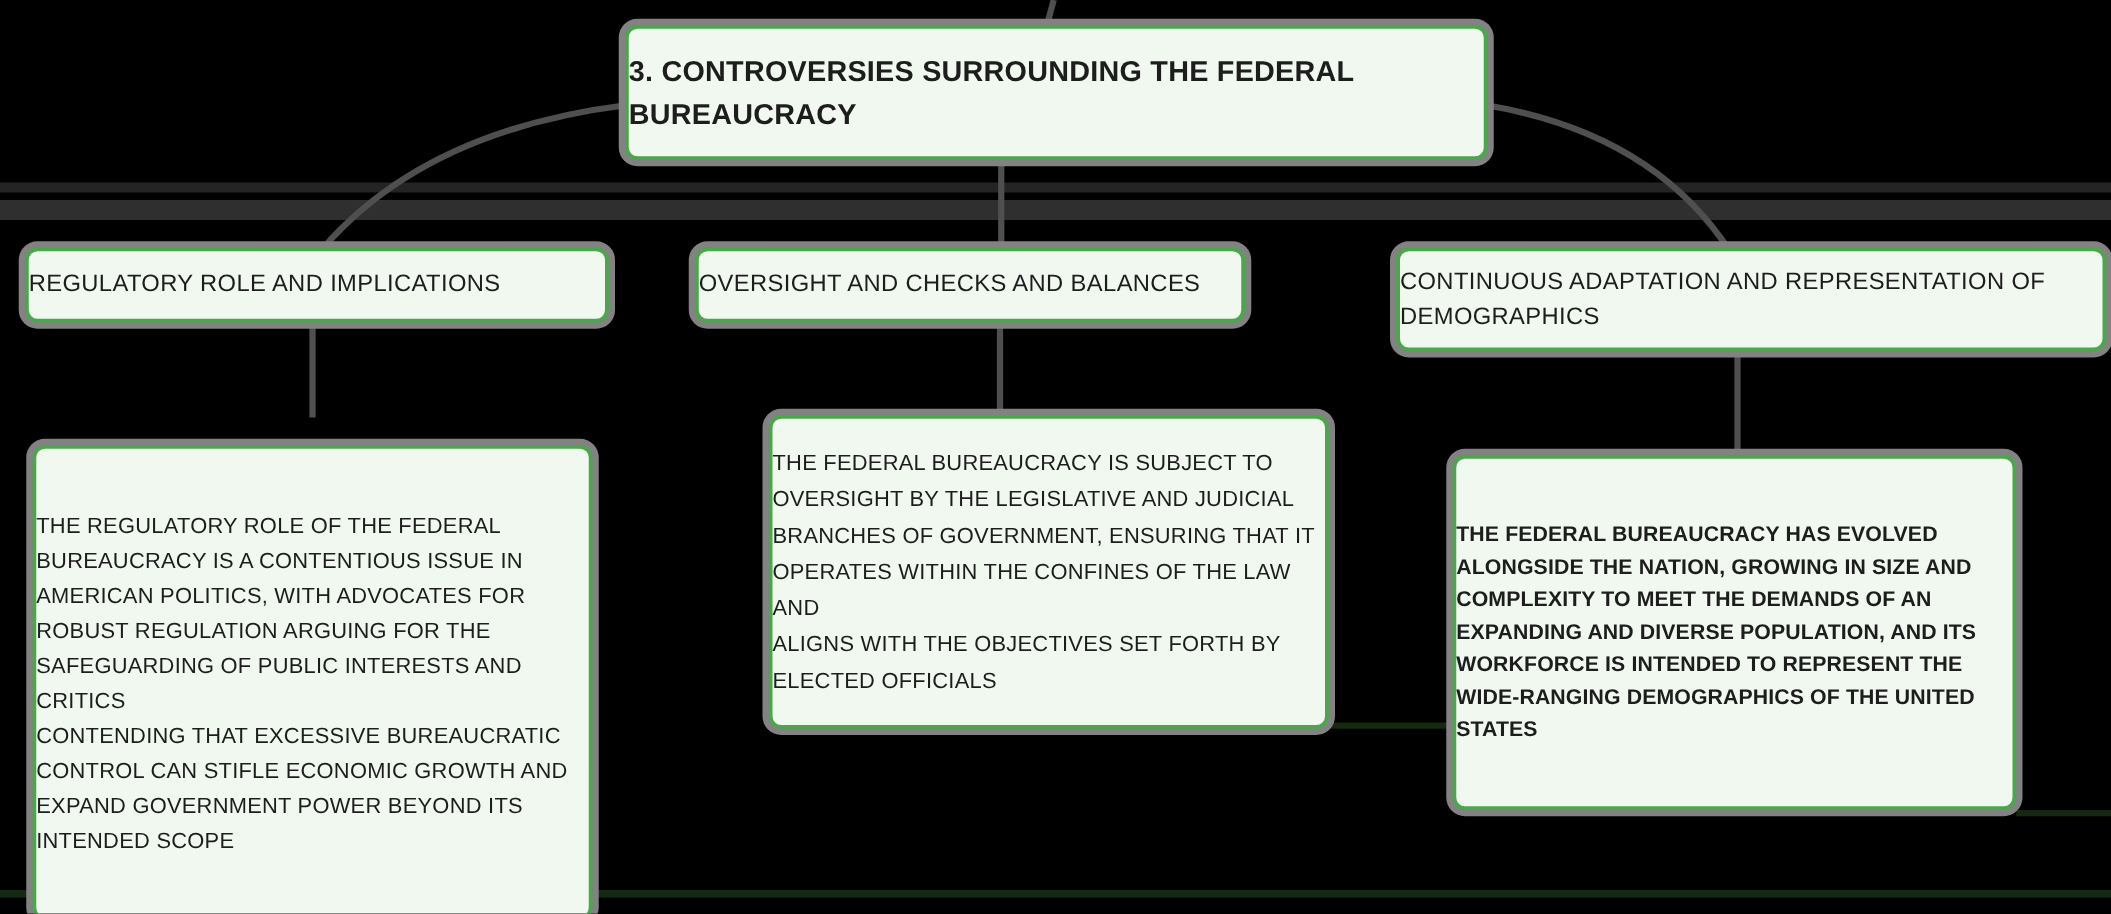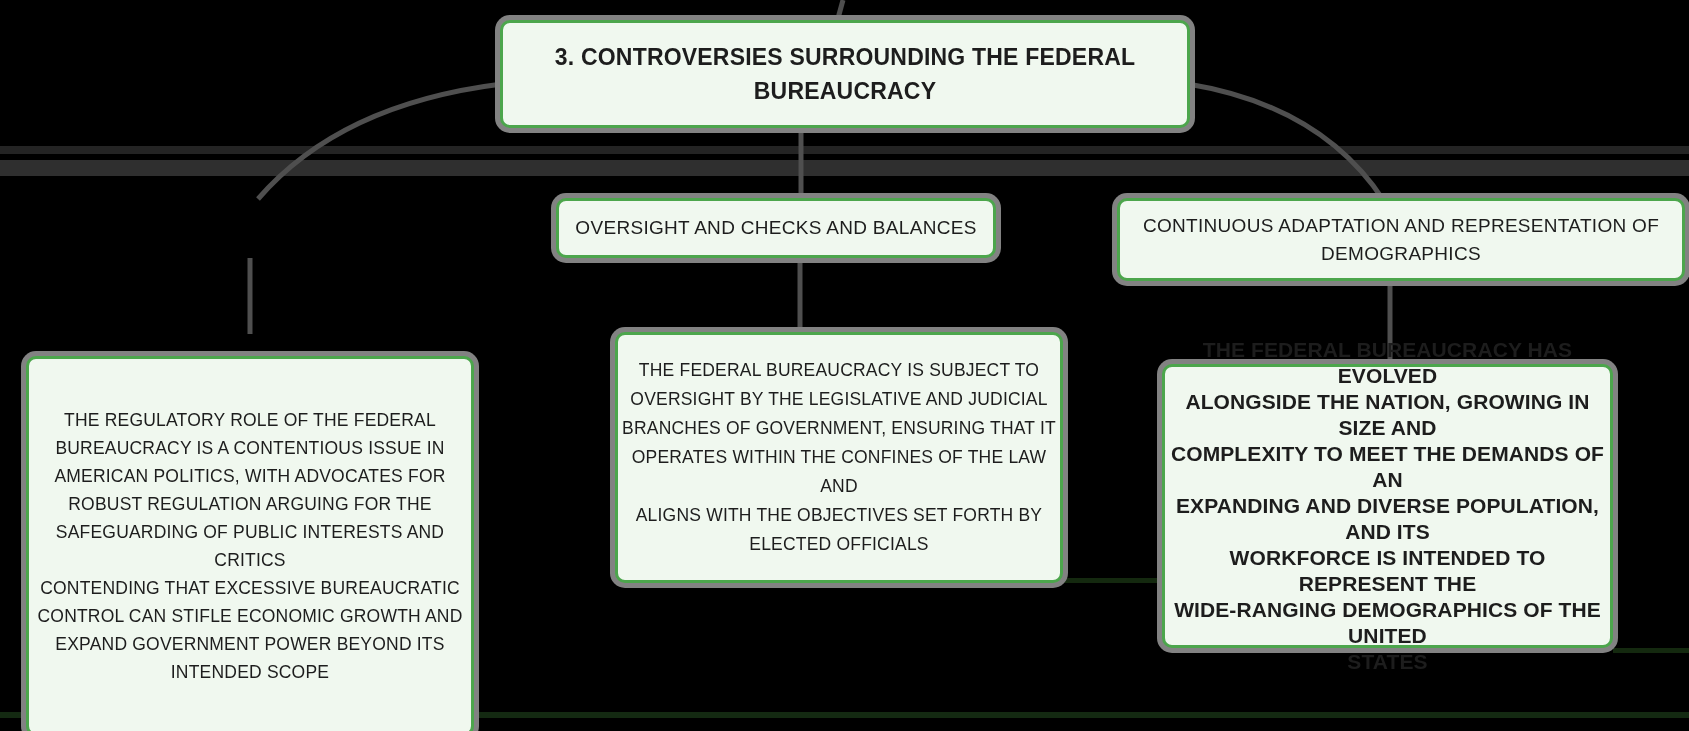--- a/index.html
+++ b/index.html
@@ -28,38 +28,37 @@
   #connector-layer{position:absolute;left:0;top:0;width:1689px;height:731px;}
   #connector-layer path{stroke:var(--connector);stroke-width:5;fill:none;}
 
   .node{
     position:absolute;box-sizing:border-box;
     background:var(--node-fill);
     border:3px solid var(--node-border);
     border-radius:10px;
     box-shadow:0 0 0 5px var(--node-halo);
     display:flex;align-items:center;justify-content:center;
-    text-align:center;
   }
   .txt{white-space:pre-line;display:block;width:100%;}
 
   #root-node{left:500px;top:20px;width:690px;height:108px;}
   #root-node .txt{font-size:23px;font-weight:bold;line-height:34px;letter-spacing:.2px;}
 
   #label-node-1{left:20px;top:198px;width:467px;height:60px;}
   #label-node-2{left:556px;top:198px;width:440px;height:60px;}
   #label-node-3{left:1117px;top:198px;width:568px;height:83px;}
   .label-node .txt{font-size:19px;font-weight:normal;line-height:28px;letter-spacing:.3px;}
 
   #detail-node-1{left:26px;top:336px;width:448px;height:380px;margin-top:20px;}
   #detail-node-2{left:576px;top:332px;width:448px;height:251px;margin-left:39px;}
   #detail-node-3{left:1162px;top:364px;width:451px;height:284px;}
   .detail-node .txt{font-size:17.5px;line-height:28px;letter-spacing:.2px;}
   #detail-node-2 .txt{line-height:29px;}
-  #detail-node-3 .txt{font-size:21px;font-weight:bold;line-height:26px;letter-spacing:.1px;}
+  #detail-node-3 .txt{font-size:17px;font-weight:bold;line-height:26px;letter-spacing:.1px;}
 </style>
 </head>
 <body>
 
 <div id="canvas">
 
   <div id="streak-1" class="streak"></div>
   <div id="streak-2" class="streak"></div>
   <div id="bottom-line"></div>
   <div id="seg-a"></div>
@@ -73,20 +72,23 @@
     <path d="M 250 258 L 250 334"></path>
     <path d="M 800 258 L 800 336"></path>
     <path d="M 1390 281 L 1390 368"></path>
   </svg>
 
   <div id="root-node" class="node">
     <span class="txt">3. CONTROVERSIES SURROUNDING THE FEDERAL
 BUREAUCRACY</span>
   </div>
 
+  <div id="label-node-1" class="node label-node">
+    <span class="txt">REGULATORY ROLE AND IMPLICATIONS</span>
+  </div>
 
   <div id="label-node-2" class="node label-node">
     <span class="txt">OVERSIGHT AND CHECKS AND BALANCES</span>
   </div>
 
   <div id="label-node-3" class="node label-node">
     <span class="txt">CONTINUOUS ADAPTATION AND REPRESENTATION OF
 DEMOGRAPHICS</span>
   </div>
 

